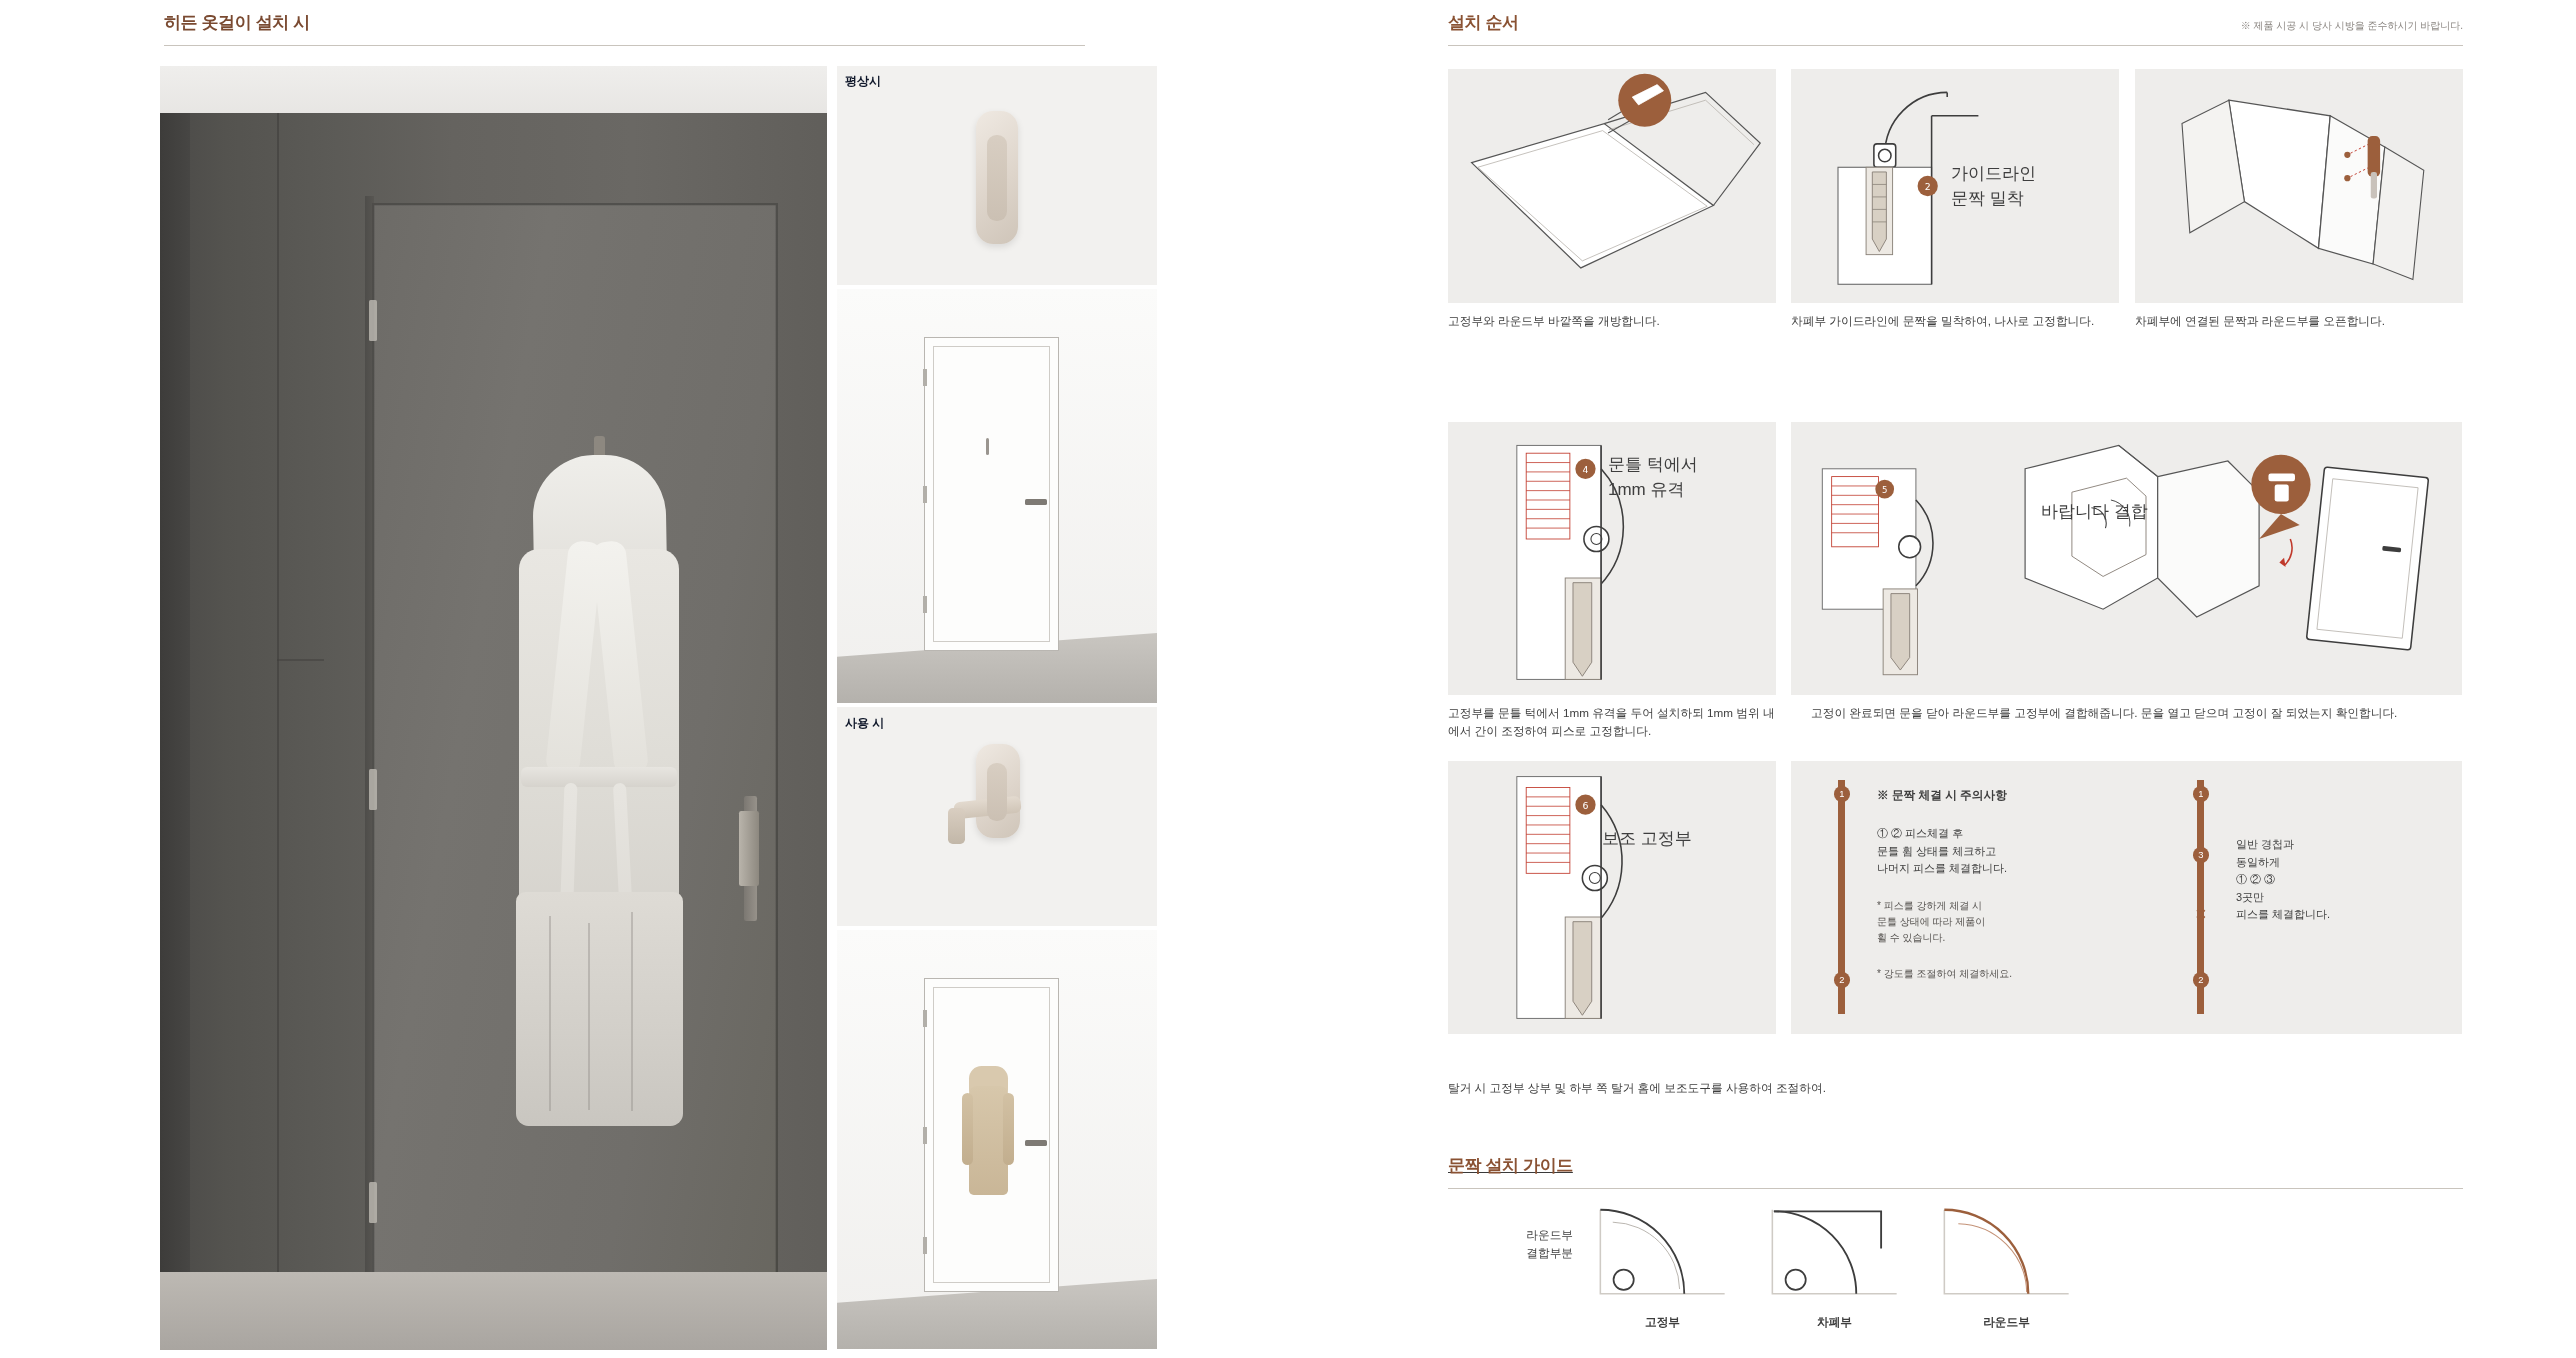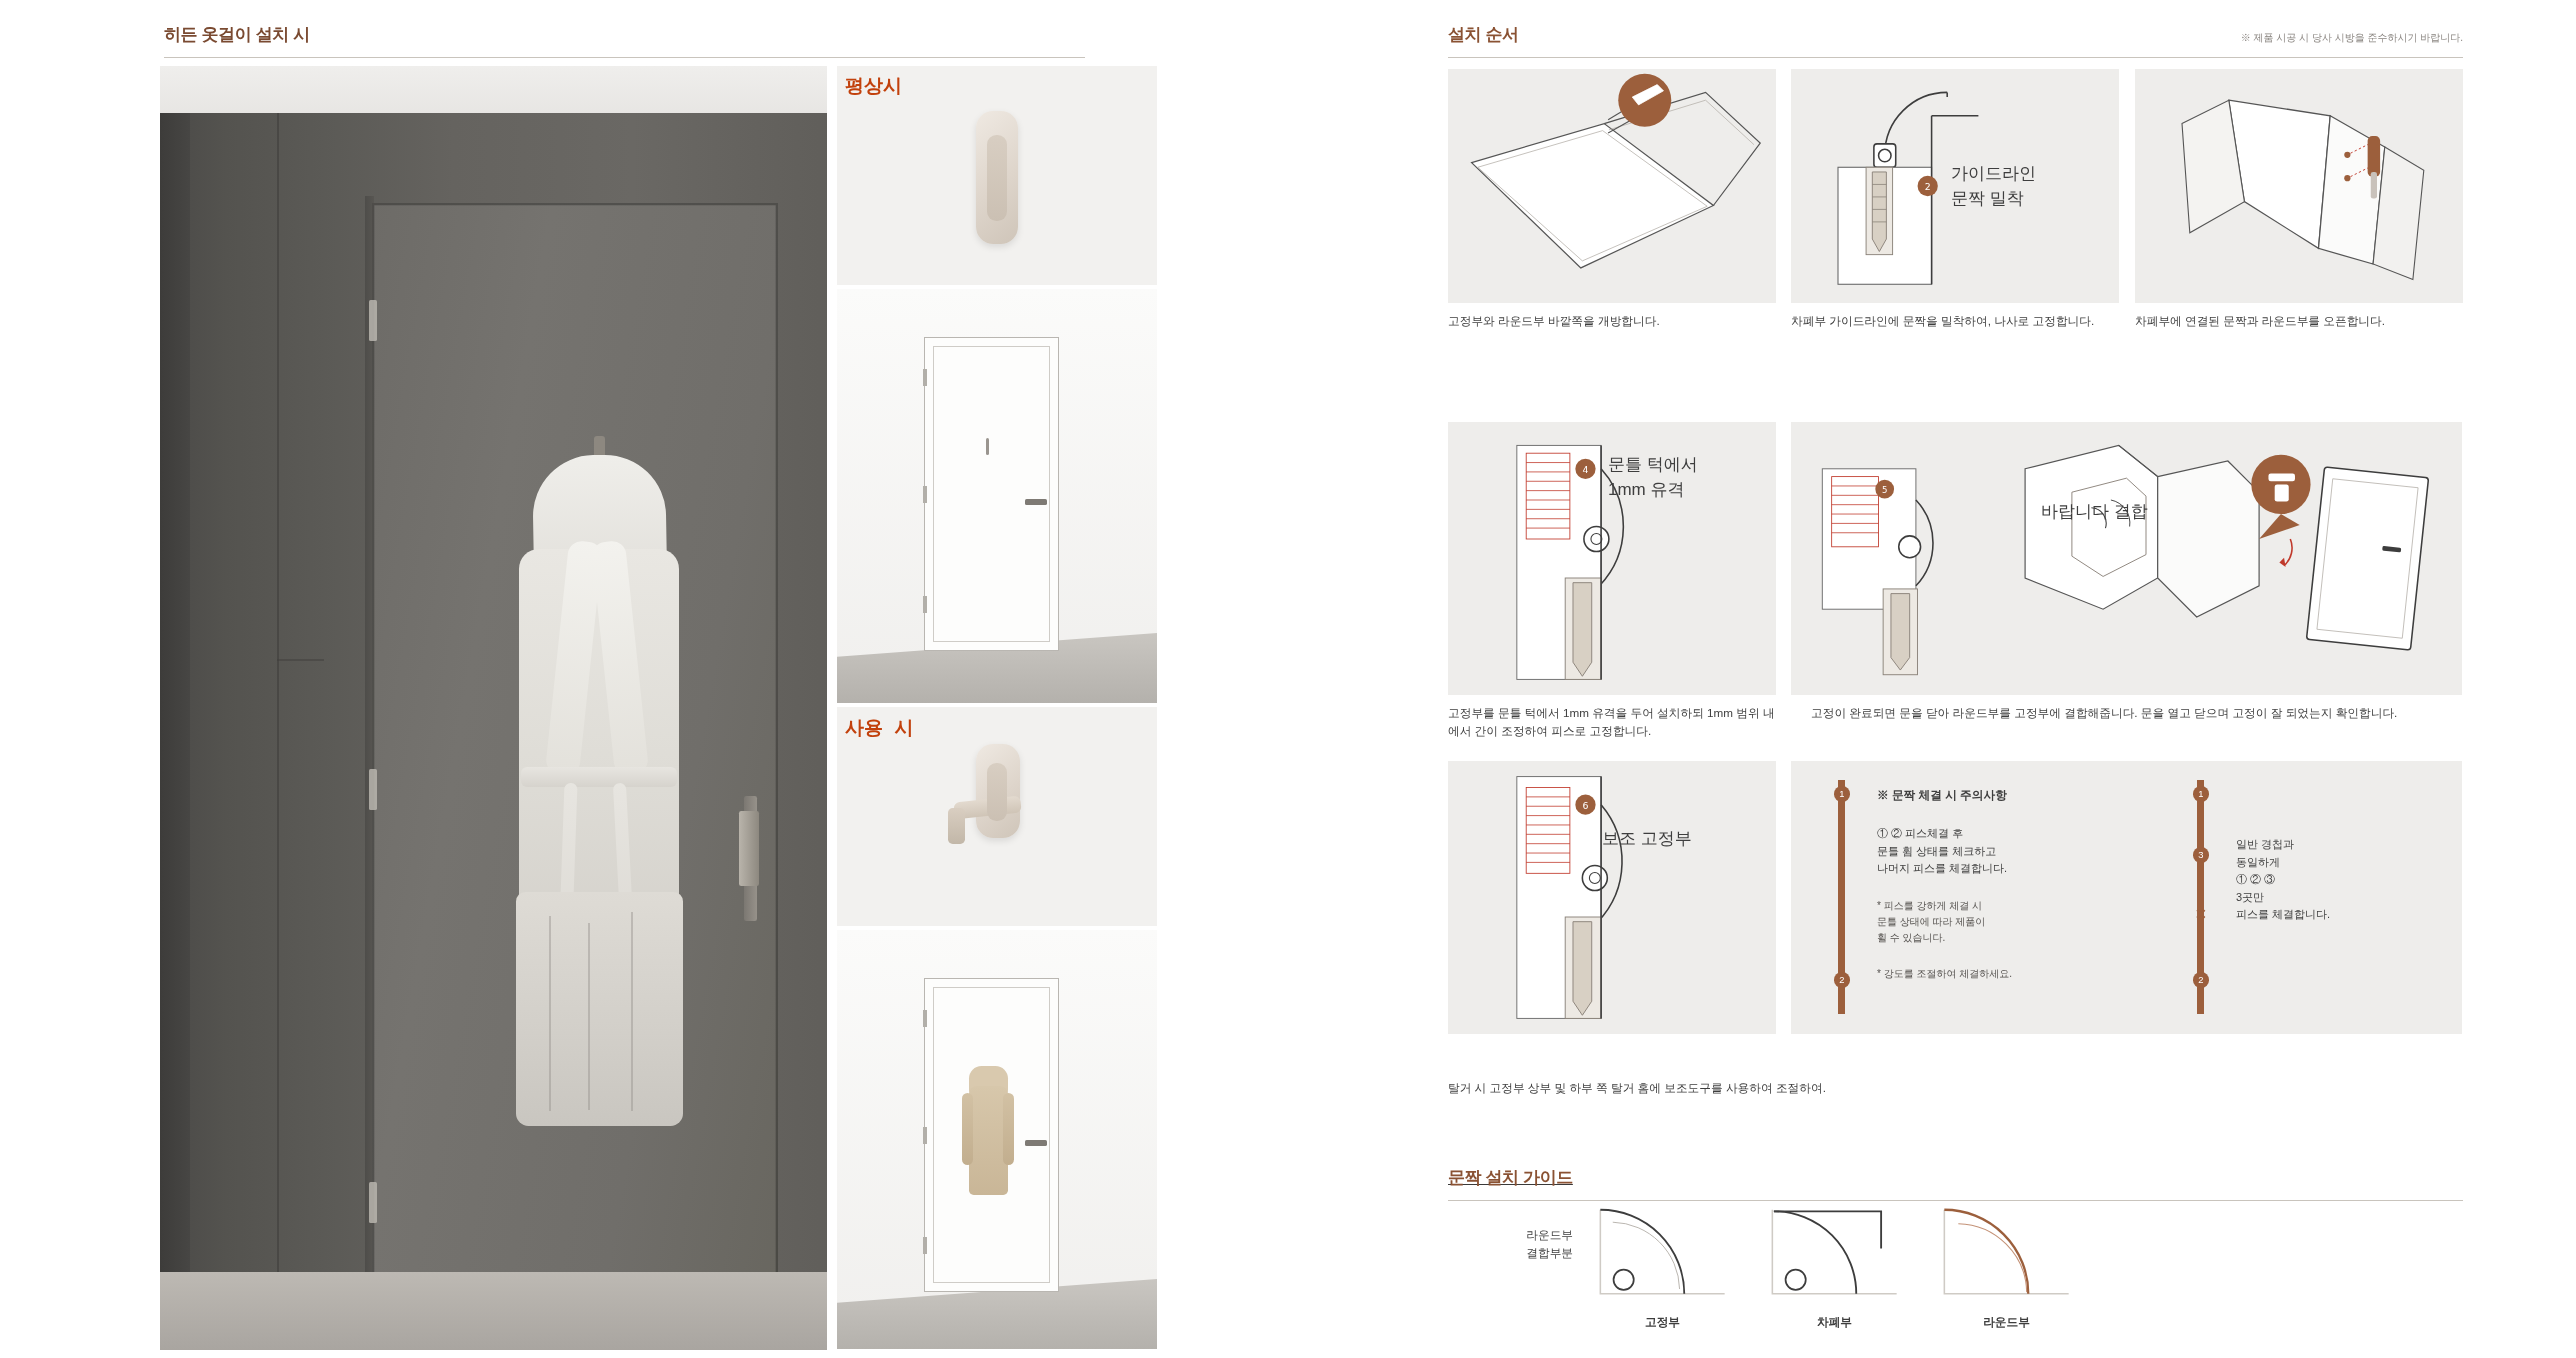--- a/index.html
+++ b/index.html
@@ -12,21 +12,21 @@
     overflow:hidden;
     position:relative;
   }
   .page{position:absolute;inset:0;display:flex;}
   
   .left-page{width:1280px;height:1358px;position:relative;}
   .right-page{width:1296px;height:1358px;position:relative;}
 
   .sec-head{
     position:absolute;
-    display:flex;align-items:flex-end;margin-top:12px;
+    display:flex;align-items:flex-end;
   }
   .sec-head .bar{
     position:absolute;left:0;bottom:-7.8px;height:1.6px;background:#c9c4bd;
   }
   .sec-title{
     font-size:17px;font-weight:bold;color:#7a4a31;letter-spacing:-0.4px;
     padding-bottom:4.7px;
   }
   .sec-title.brown{color:#8a5233;}
 
@@ -140,21 +140,21 @@
   .disclaimer{
     position:absolute;left:14px;bottom:26.5px;font-size:11.7px;color:#efeeec;
   }
   .disc-rule{position:absolute;left:11px;bottom:56px;width:640px;height:0.8px;background:rgba(255,255,255,.45);}
 
   
   .panel{
     position:absolute;background:#f2f1ef;overflow:hidden;
   }
   .panel-label{
-    position:absolute;font-size:19px;color:#c2410c;font-weight:bold;font-family:Liberation Mono, monospace;
+    position:absolute;font-size:12px;color:#0f172a;font-weight:bold;
   }
   .mini-door-wrap{position:absolute;inset:0;}
   .mini-wall{position:absolute;inset:0;background:linear-gradient(180deg,#fbfbfa,#f0efed);}
   .mini-floor{position:absolute;left:0;bottom:0;width:100%;height:70px;background:linear-gradient(180deg,#c9c6c1,#b4b1ac);
     clip-path:polygon(0 34%,100% 0,100% 100%,0 100%);}
   .mini-door{
     position:absolute;border:1.6px solid #b9b6b1;background:#fdfdfc;
   }
   .mini-door-inner{position:absolute;border:0.8px solid #cfccc7;inset:7.8px;}
   .mini-handle{position:absolute;background:#7e7a74;border-radius:1.6px;}

